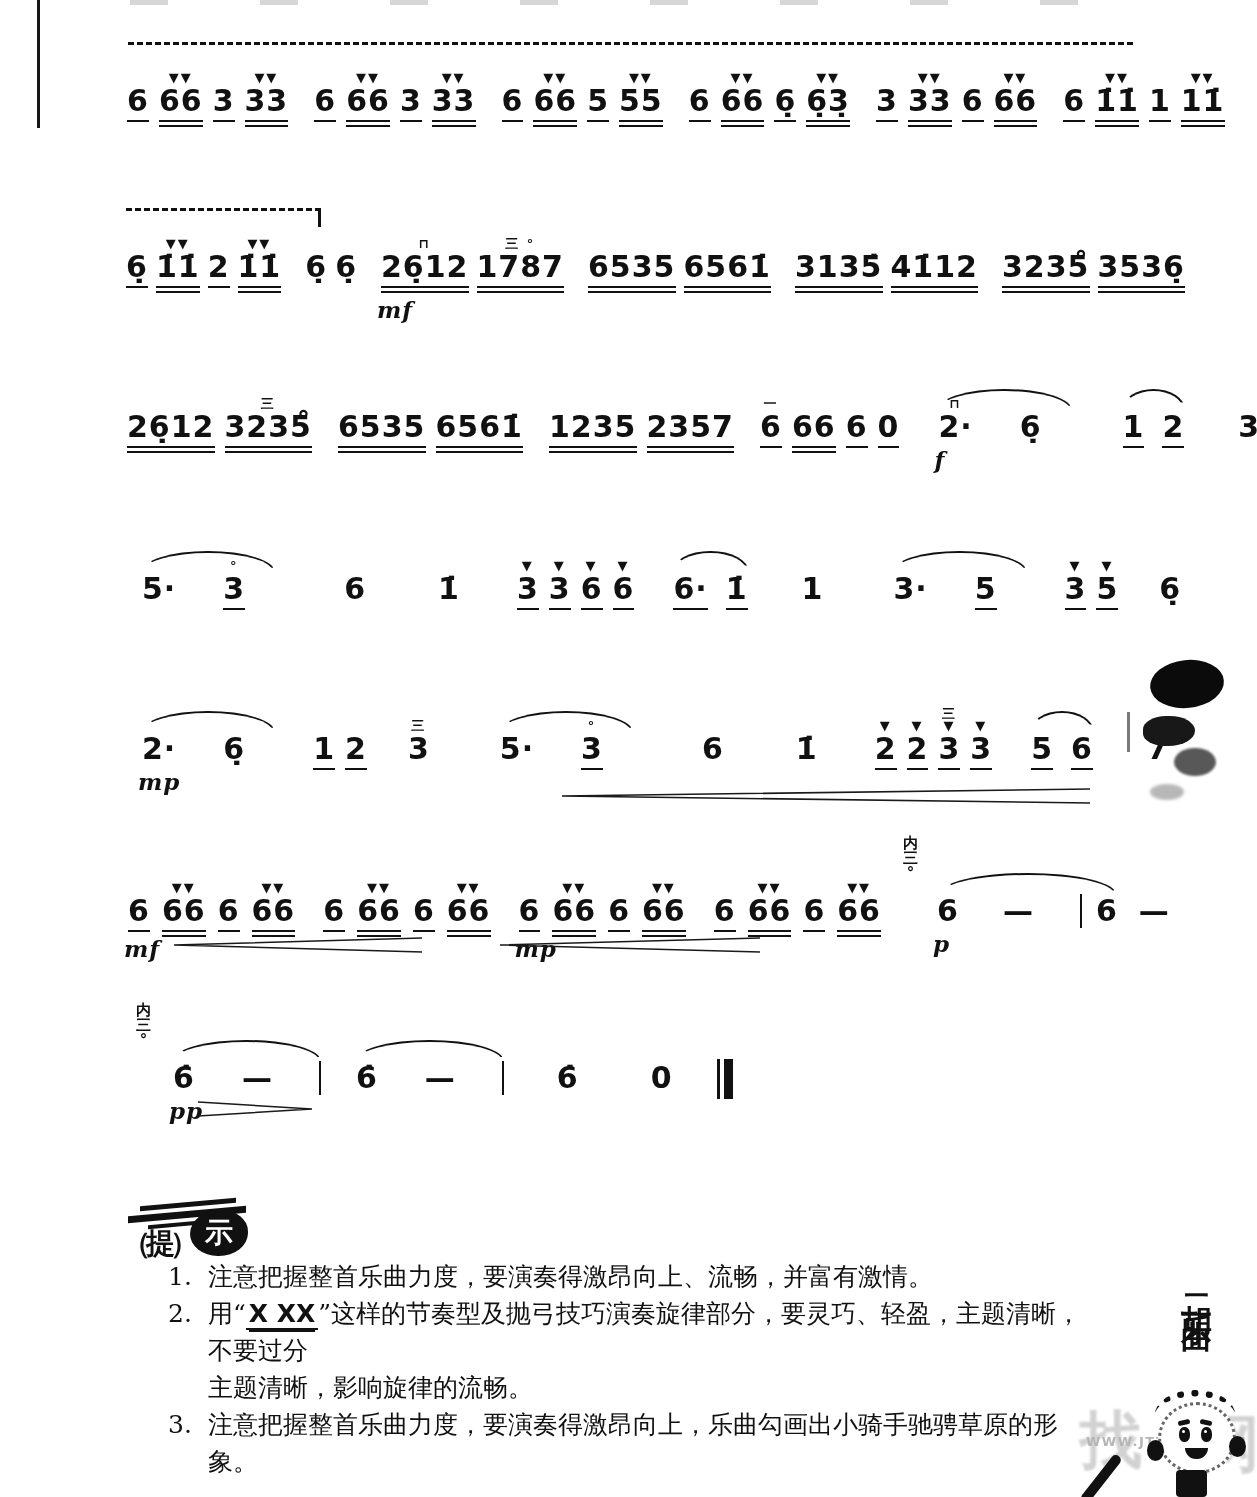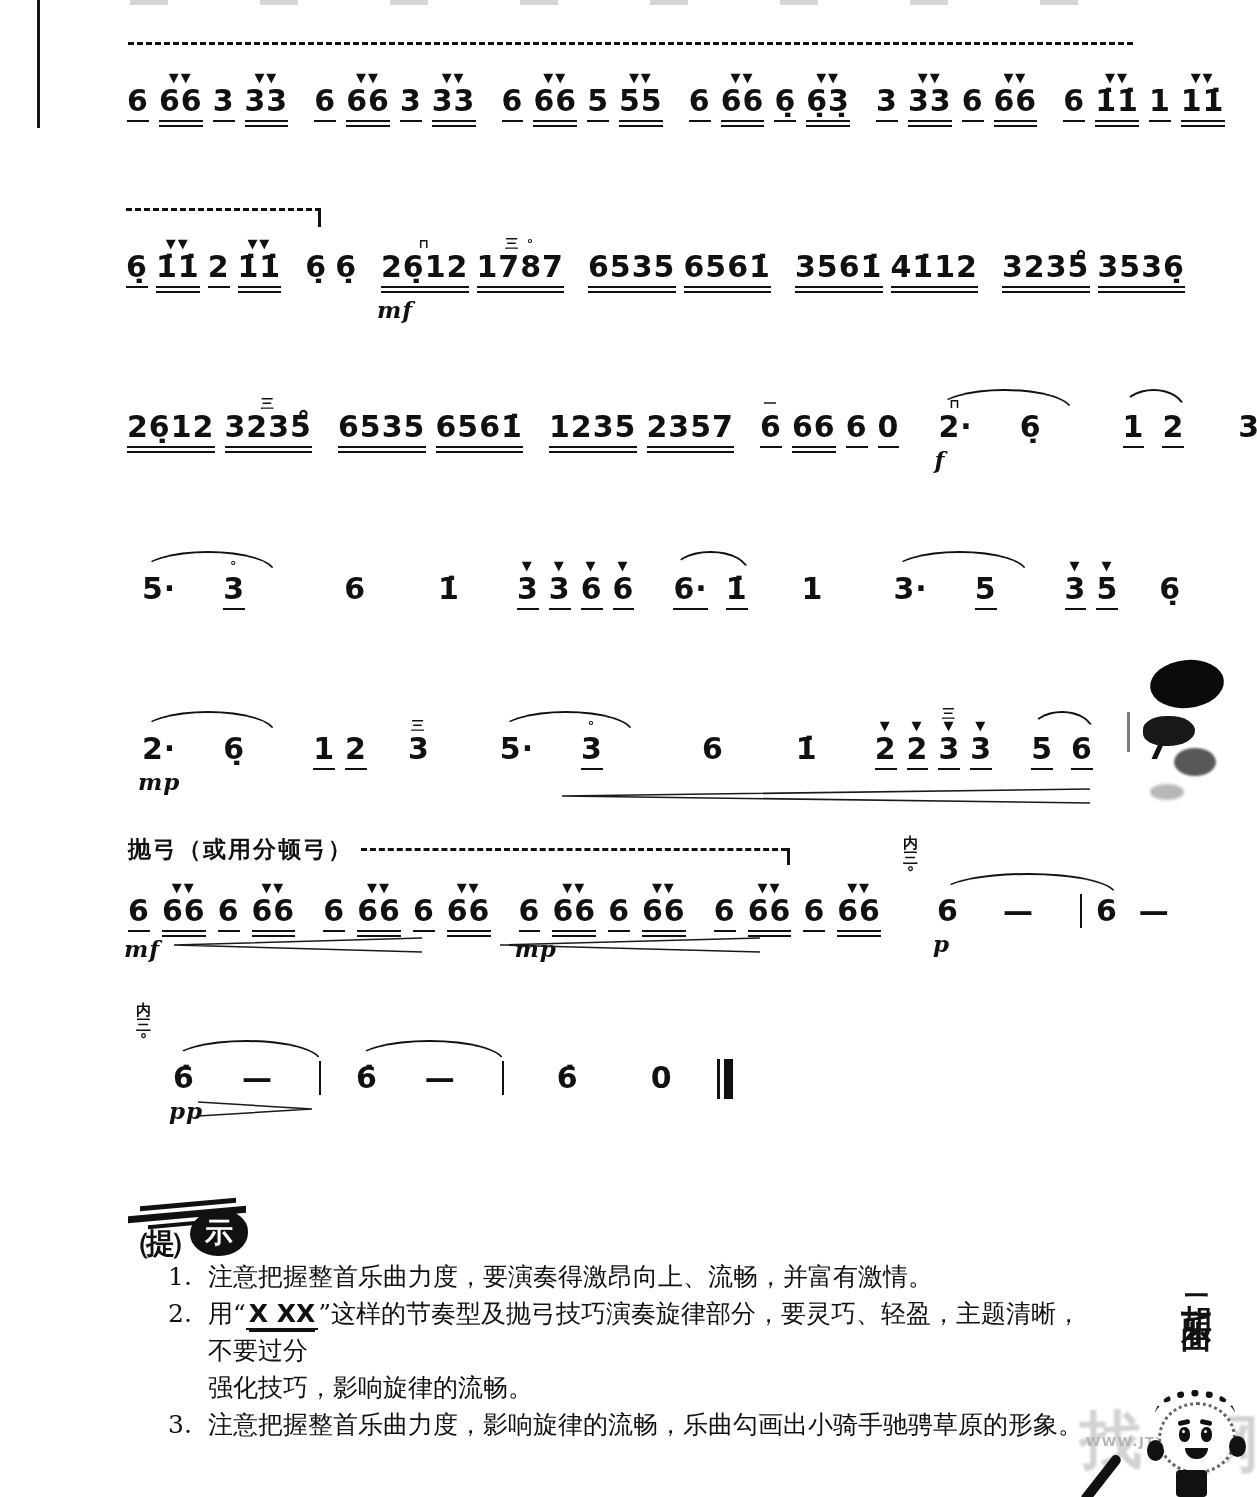--- a/index.html
+++ b/index.html
@@ -347,21 +347,21 @@
       </div>
       <div class="tok">
         <div class="above"></div>
         <div class="main">6561̇</div>
         <div class="beam"></div>
         <div class="beam"></div>
       </div>
       <div class="bar"></div>
       <div class="tok">
         <div class="above"></div>
-        <div class="main">3561̇</div>
+        <div class="main">3135̇</div>
         <div class="beam"></div>
         <div class="beam"></div>
       </div>
       <div class="tok">
         <div class="above"></div>
         <div class="main">41̇12</div>
         <div class="beam"></div>
         <div class="beam"></div>
       </div>
       <div class="bar"></div>
@@ -679,25 +679,20 @@
         <div class="above"></div>
         <div class="main">7</div>
       </div>
       <div class="bar"></div>
     </div>
 
   <svg class="hairpin" style="left:560px;top:786px;" width="534" height="20">
     <path d="M2,10 L530,3 M2,10 L530,17" stroke="#1a1a1a" stroke-width="1.6" fill="none"></path>
   </svg>
 
-  <div class="paogong">
-    <span>抛弓（或用分顿弓）</span>
-    <span class="pg-dash"></span>
-    <span class="pg-hook"></span>
-  </div>
   <div class="system s6">
       <div class="tok">
         <div class="above"></div>
         <div class="main">6</div>
         <div class="beam"></div>
         <div class="dyn">mf</div>
       </div>
       <div class="tok">
         <div class="above">
           <span>▼▼</span>
@@ -904,25 +899,25 @@
     <div class="row">
       <span class="num">1.</span>
       <span>注意把握整首乐曲力度，要演奏得激昂向上、流畅，并富有激情。</span>
     </div>
     <div class="row">
       <span class="num">2.</span>
       <span><span>用“</span><span class="rhythm">X XX</span><span>”这样的节奏型及抛弓技巧演奏旋律部分，要灵巧、轻盈，主题清晰，不要过分</span></span>
     </div>
     <div class="row">
       <span class="num"></span>
-      <span>强化技巧，影响旋律的流畅。</span>
+      <span>主题清晰，影响旋律的流畅。</span>
     </div>
     <div class="row">
       <span class="num">3.</span>
-      <span>注意把握整首乐曲力度，影响旋律的流畅，乐曲勾画出小骑手驰骋草原的形象。</span>
+      <span>注意把握整首乐曲力度，要演奏得激昂向上，乐曲勾画出小骑手驰骋草原的形象。</span>
     </div>
   </div>
 
   <div class="side-title">二胡乐曲</div>
   <div class="wm-glyph wm-g1">找</div>
   <div class="wm-glyph wm-g2">网</div>
   <div class="wm-url">WWW.JTTRON.COM</div>
 
   <div class="mascot">
     <div class="m-hair"></div>

